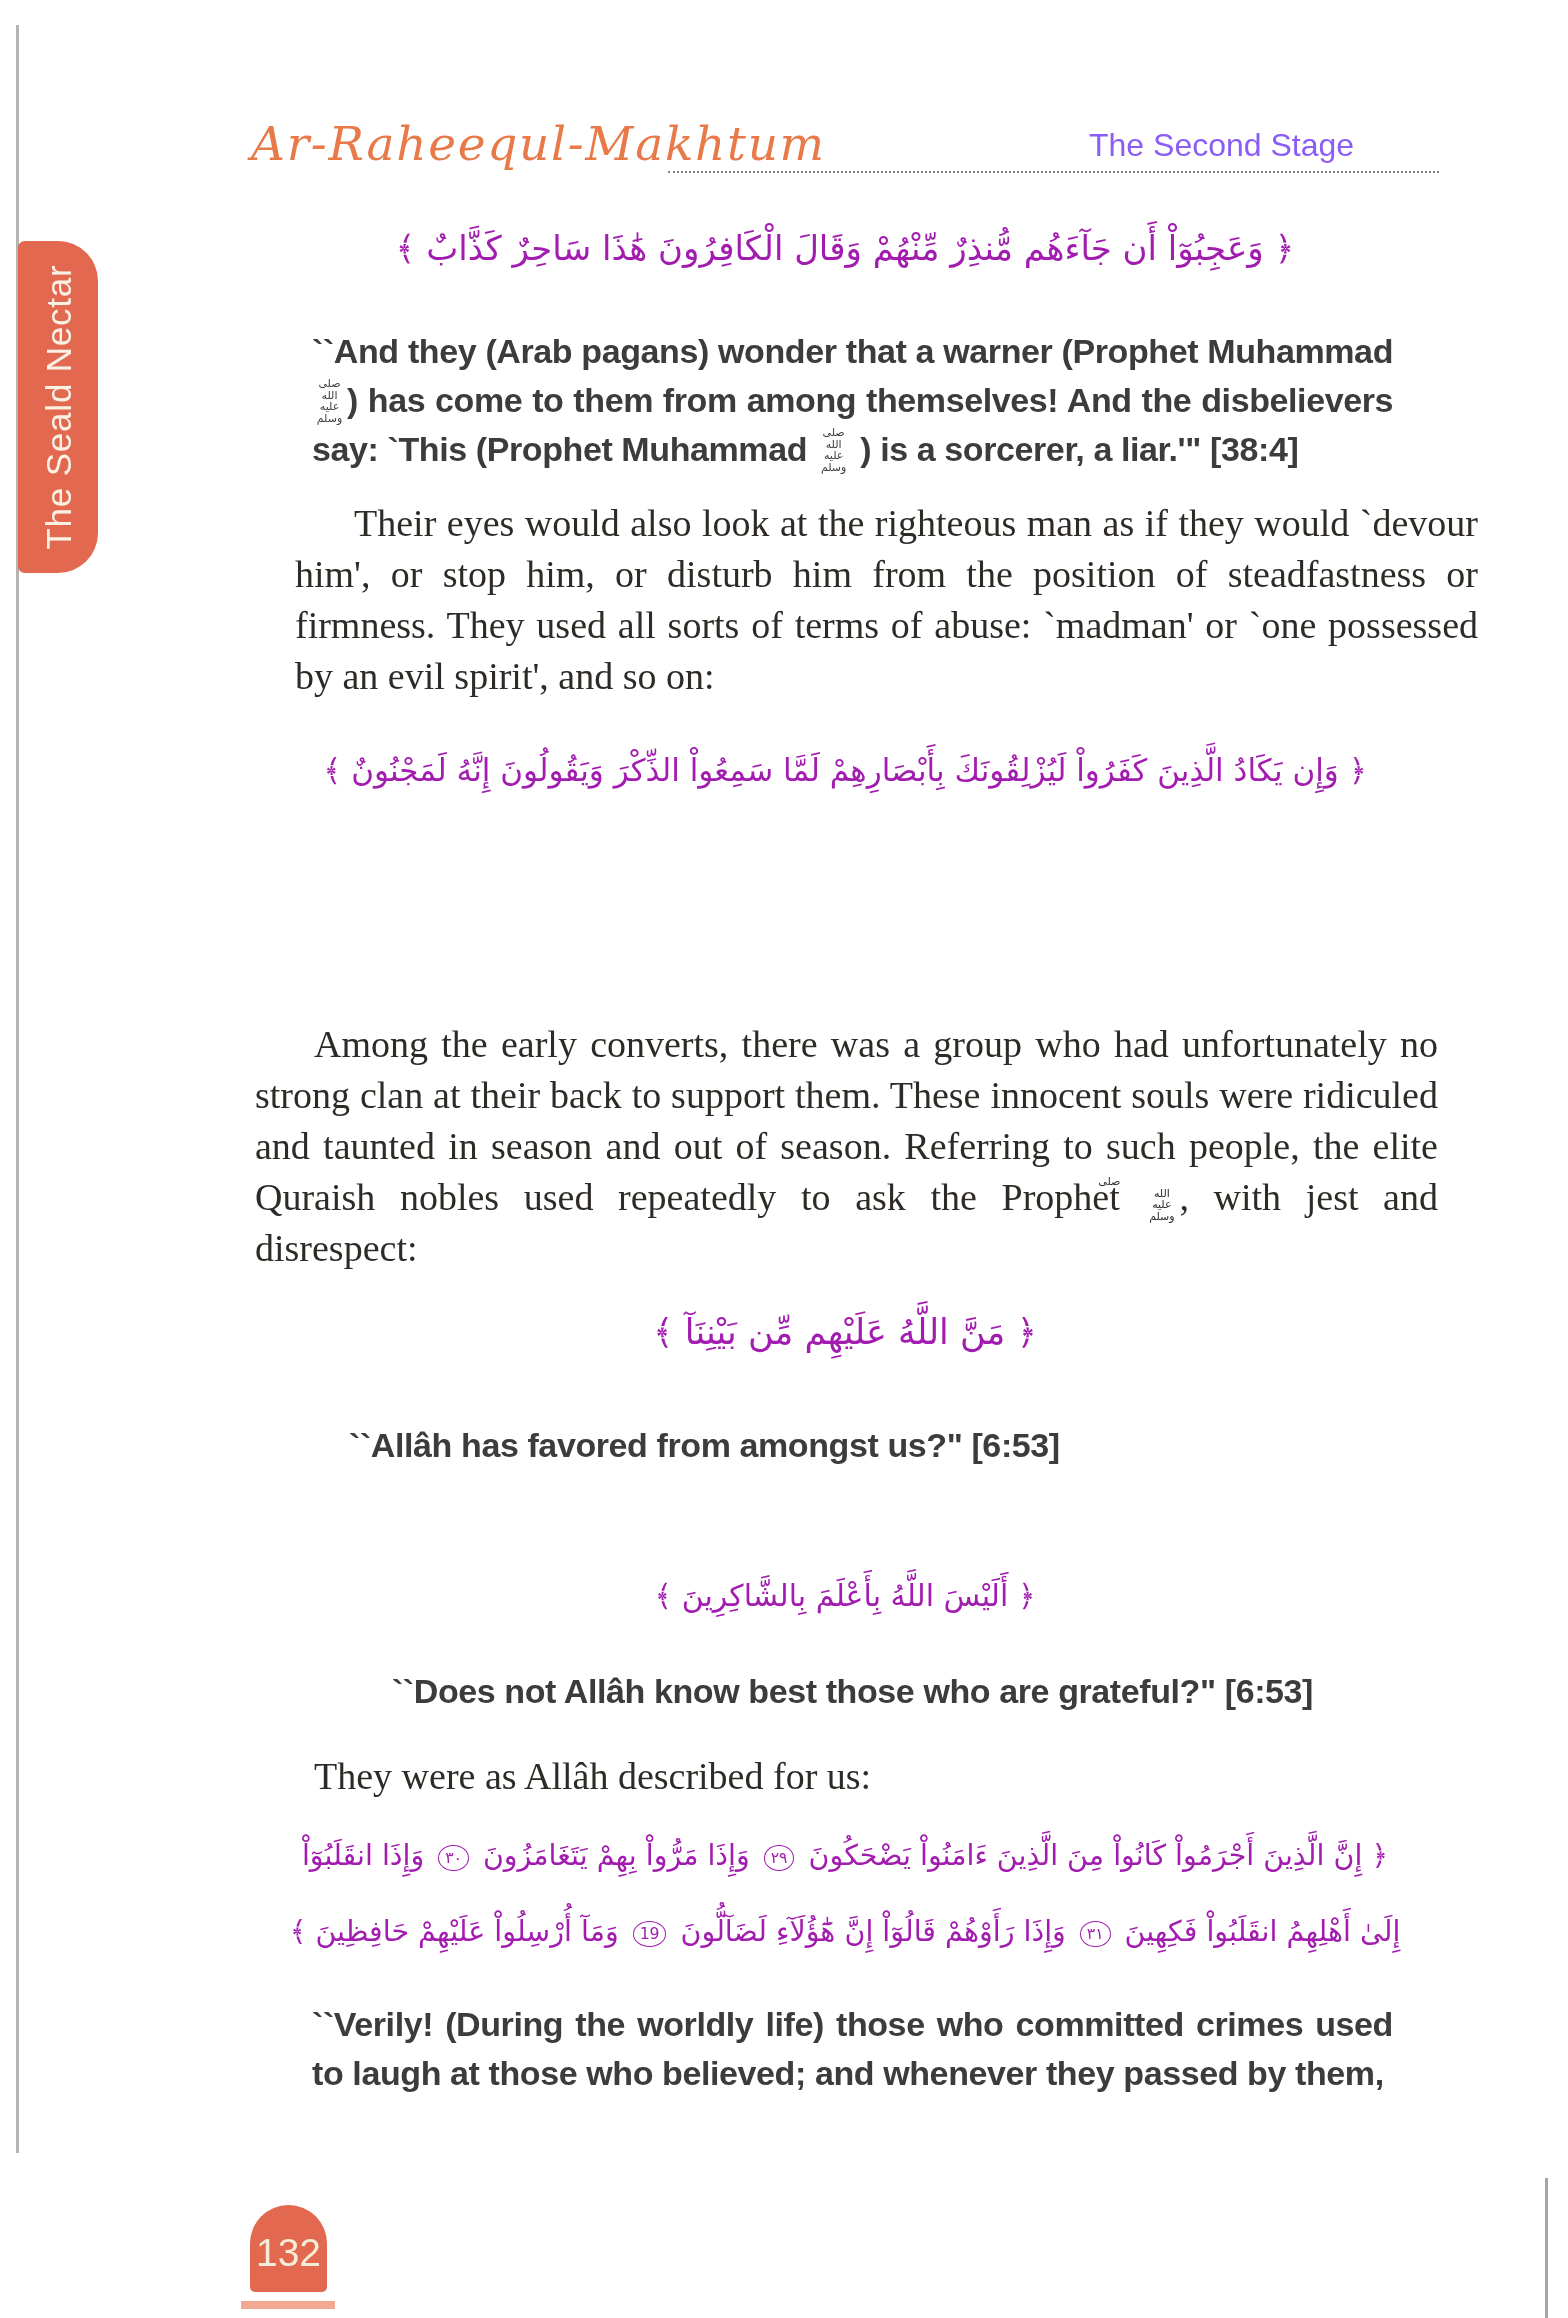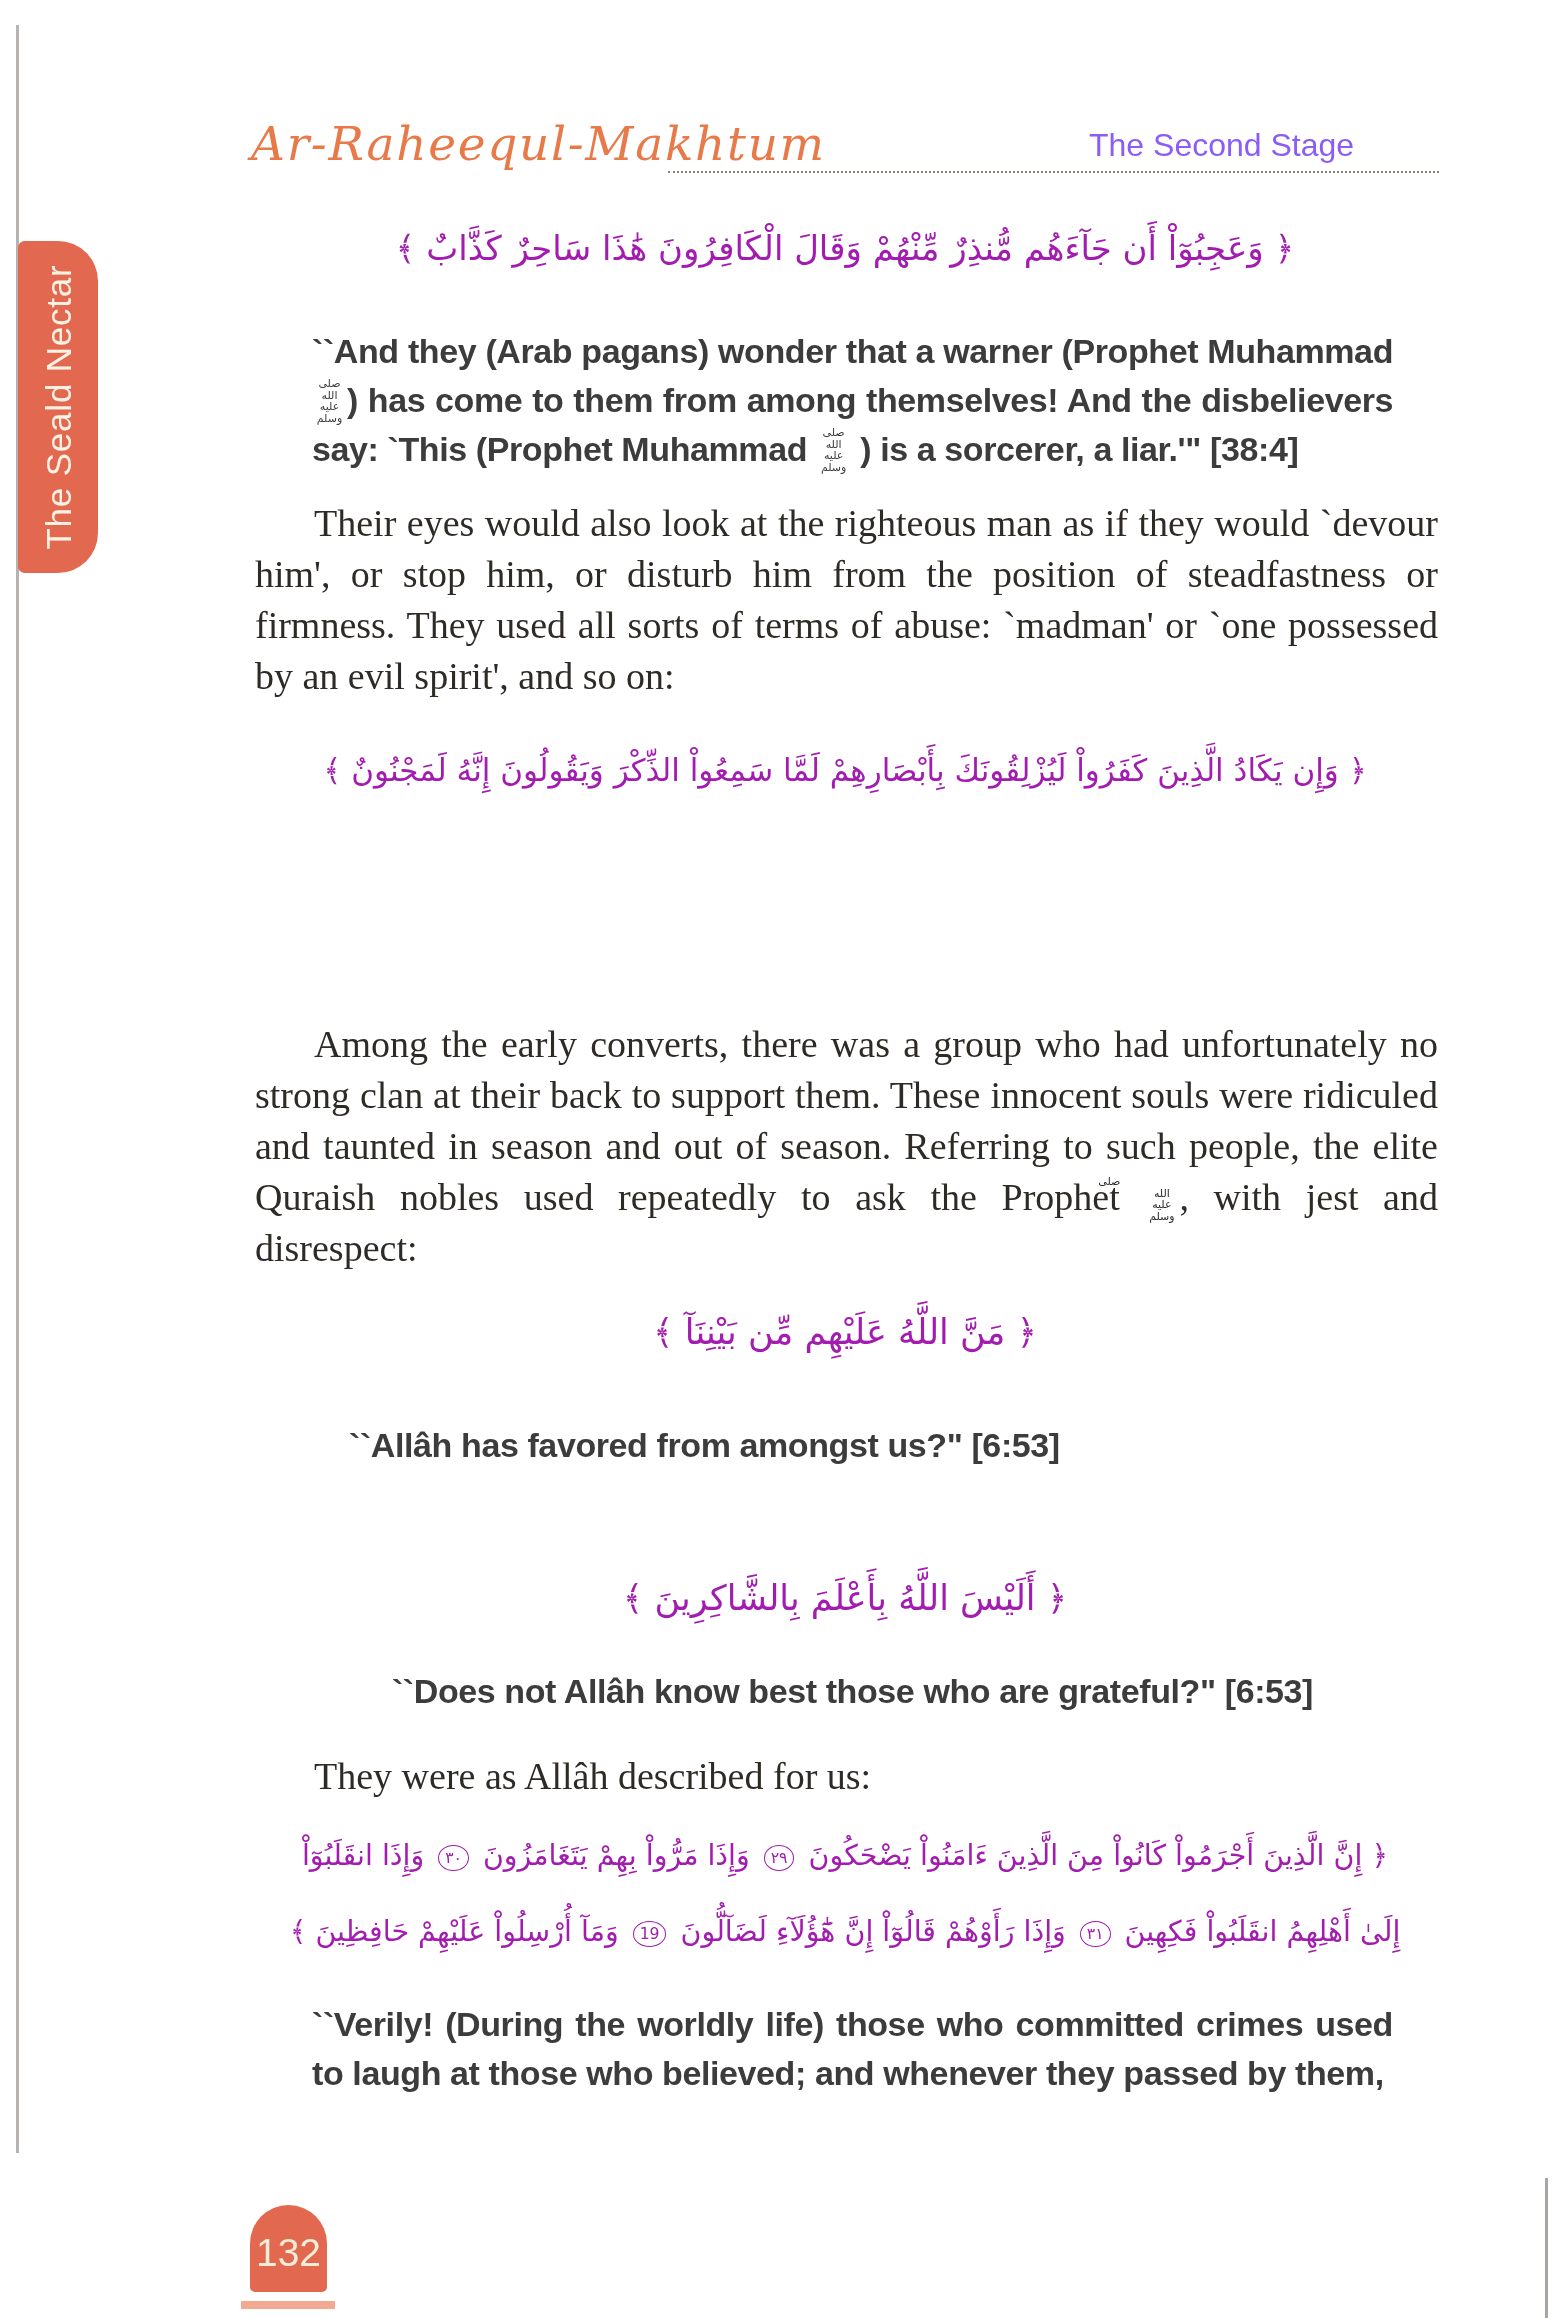--- a/index.html
+++ b/index.html
@@ -84,21 +84,21 @@
     width: 1188px;
     text-align: center;
     direction: rtl;
     color: #a21caf;
     font-family: "DejaVu Sans", sans-serif;
     white-space: nowrap;
   }
   .v1 { top: 228px; font-size: 34px; }
   .v2 { top: 752px; font-size: 31px; }
   .v3 { top: 1312px; font-size: 35px; }
-  .v4 { top: 1578px; font-size: 35px; }
+  .v4 { top: 1578px; font-size: 30px; }
   .v5a { top: 1839px; font-size: 28.5px; }
   .v5b { top: 1915px; font-size: 28.5px; }
 
   .ayah-num {
     display: inline-block;
     font-size: 0.55em;
     border: 1.7px solid currentColor;
     border-radius: 50%;
     padding: 1.7px 5.9px 3.4px 5.9px;
     vertical-align: 2.5px;
@@ -129,21 +129,21 @@
     position: absolute;
     left: 255px;
     width: 1183px;
     font-family: "Liberation Serif", serif;
     font-size: 38px;
     line-height: 51px;
     color: #2e2b27;
     text-align: justify;
     text-indent: 59px;
   }
-  .p1 { top: 498px; }
+  .p1 { top: 498px; margin-left: 40px; }
   .p2 { top: 1019px; }
   .p3 { top: 1498px; }
   .p4 { top: 1751px; }
 
   
   .saw {
     display: inline-block;
     width: 35px;
     font-size: 11px;
     line-height: 1.05;

